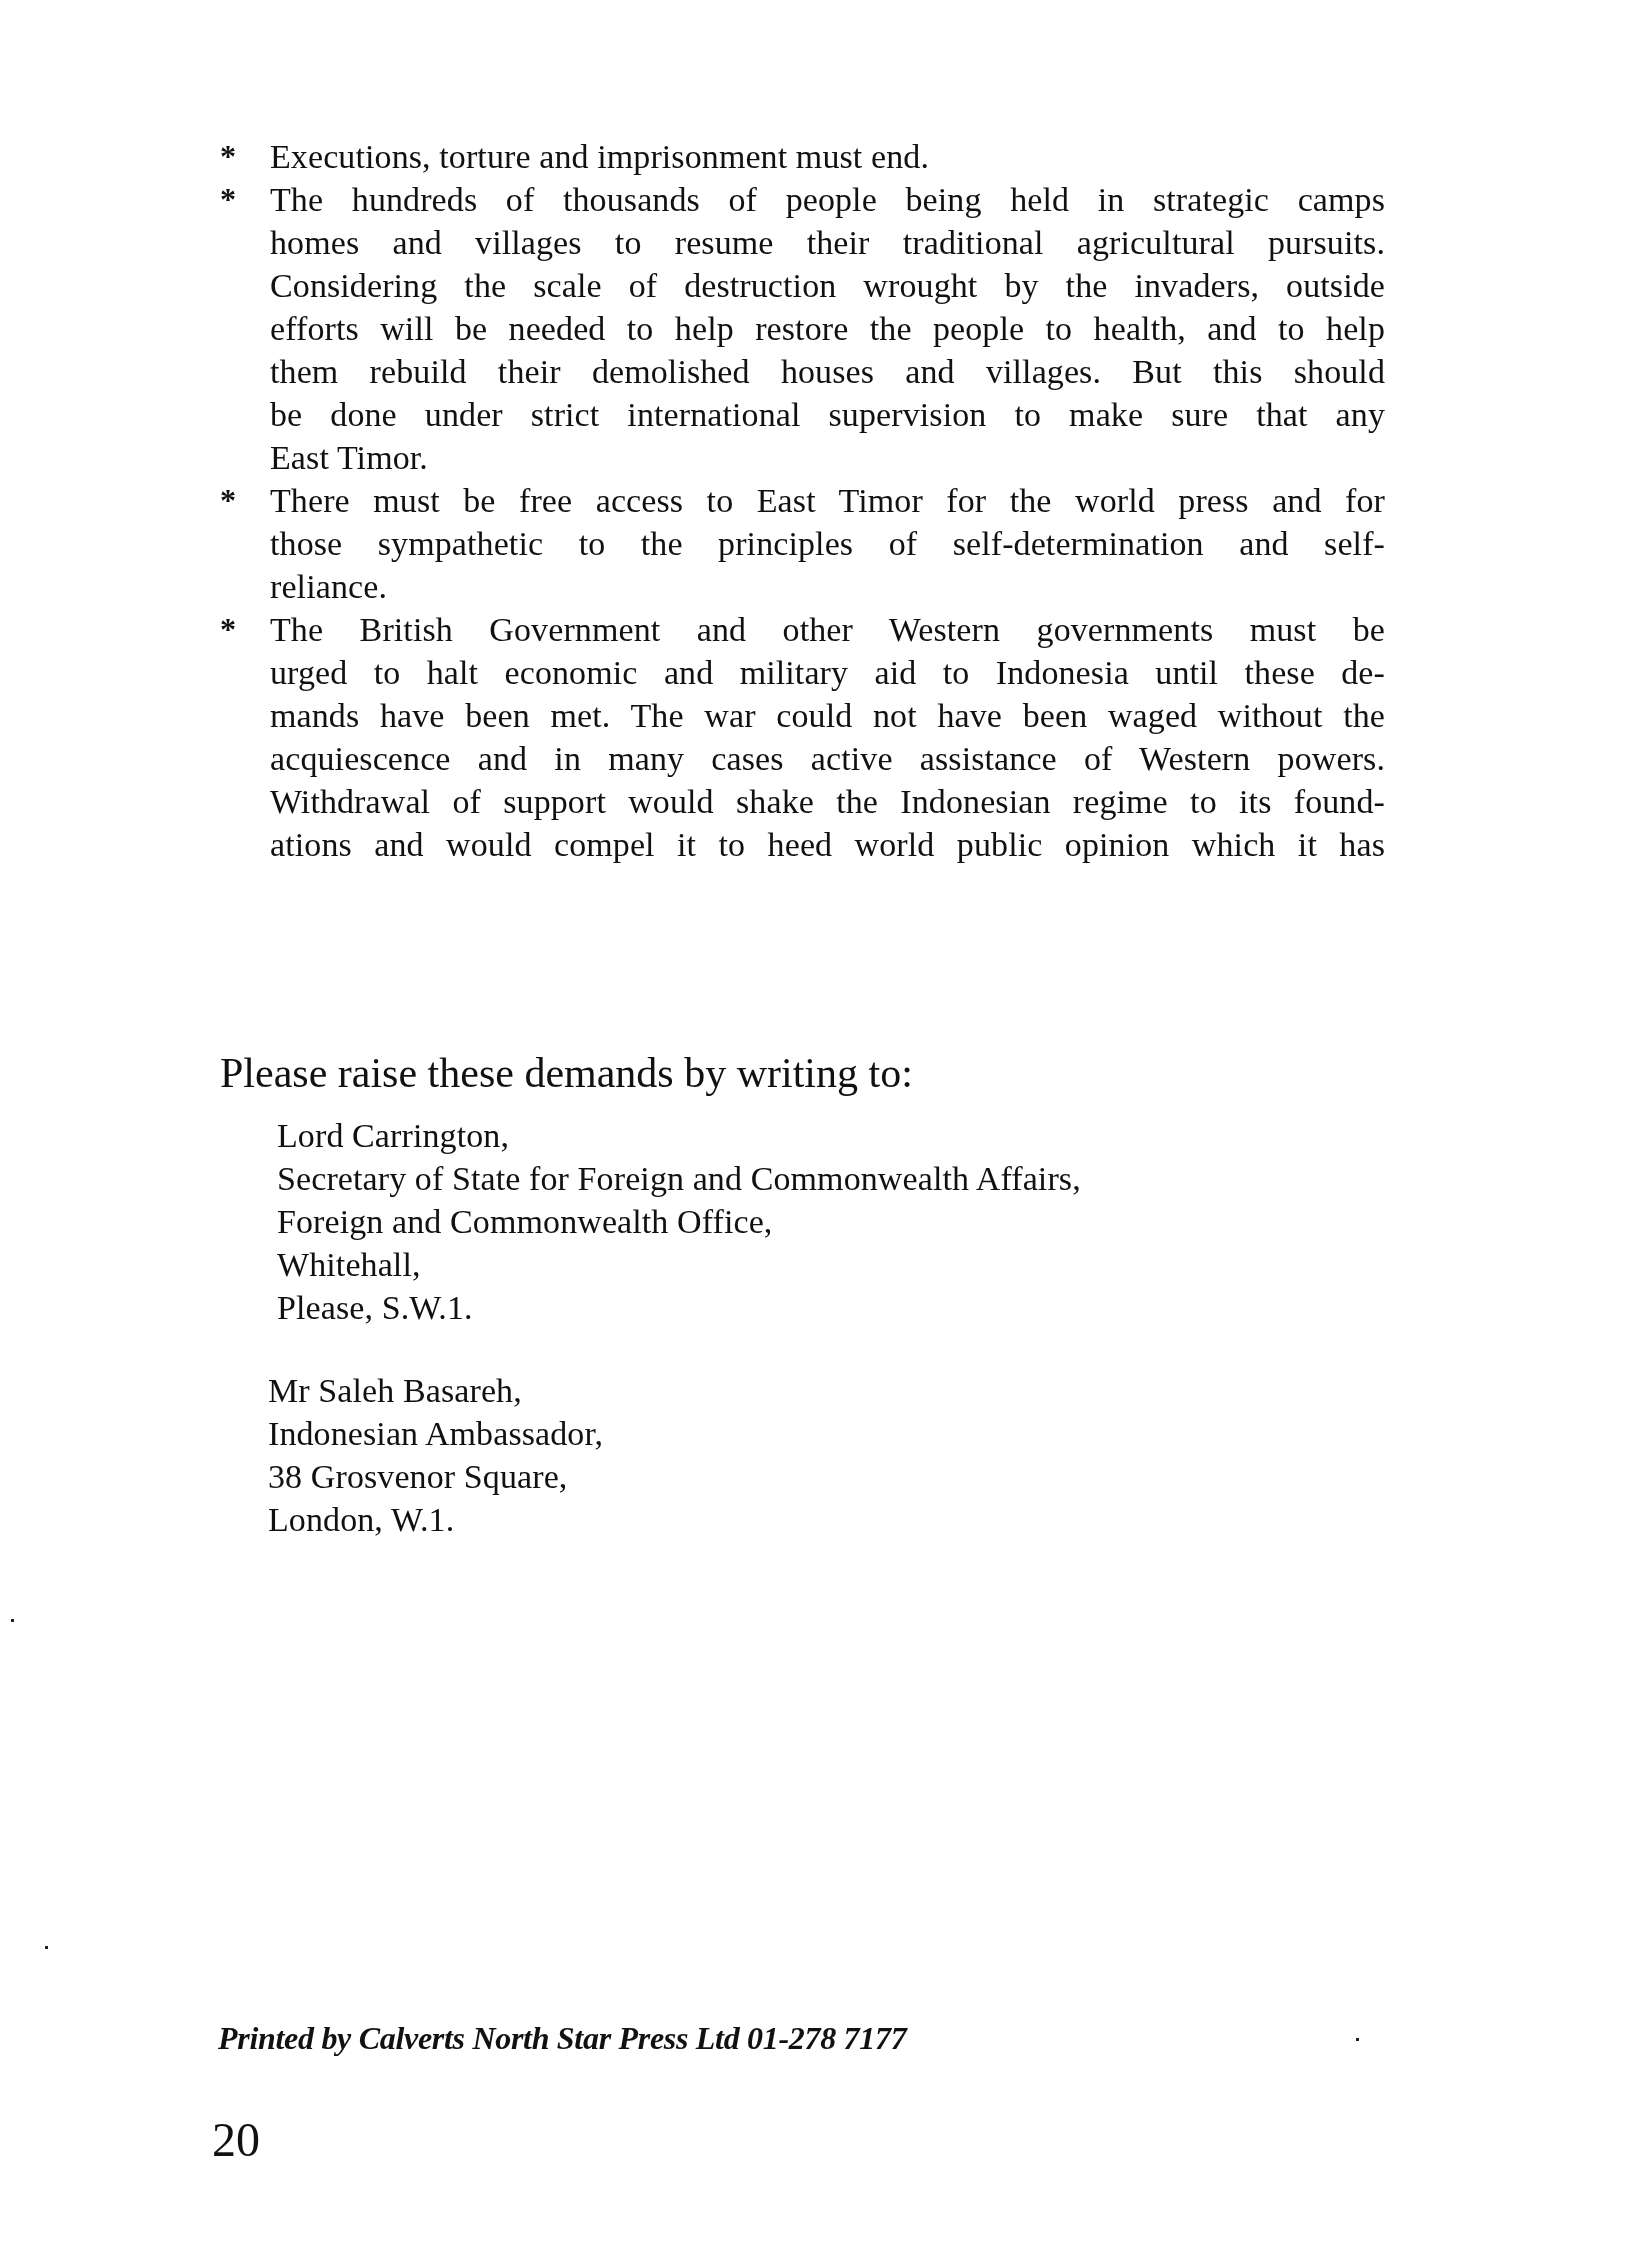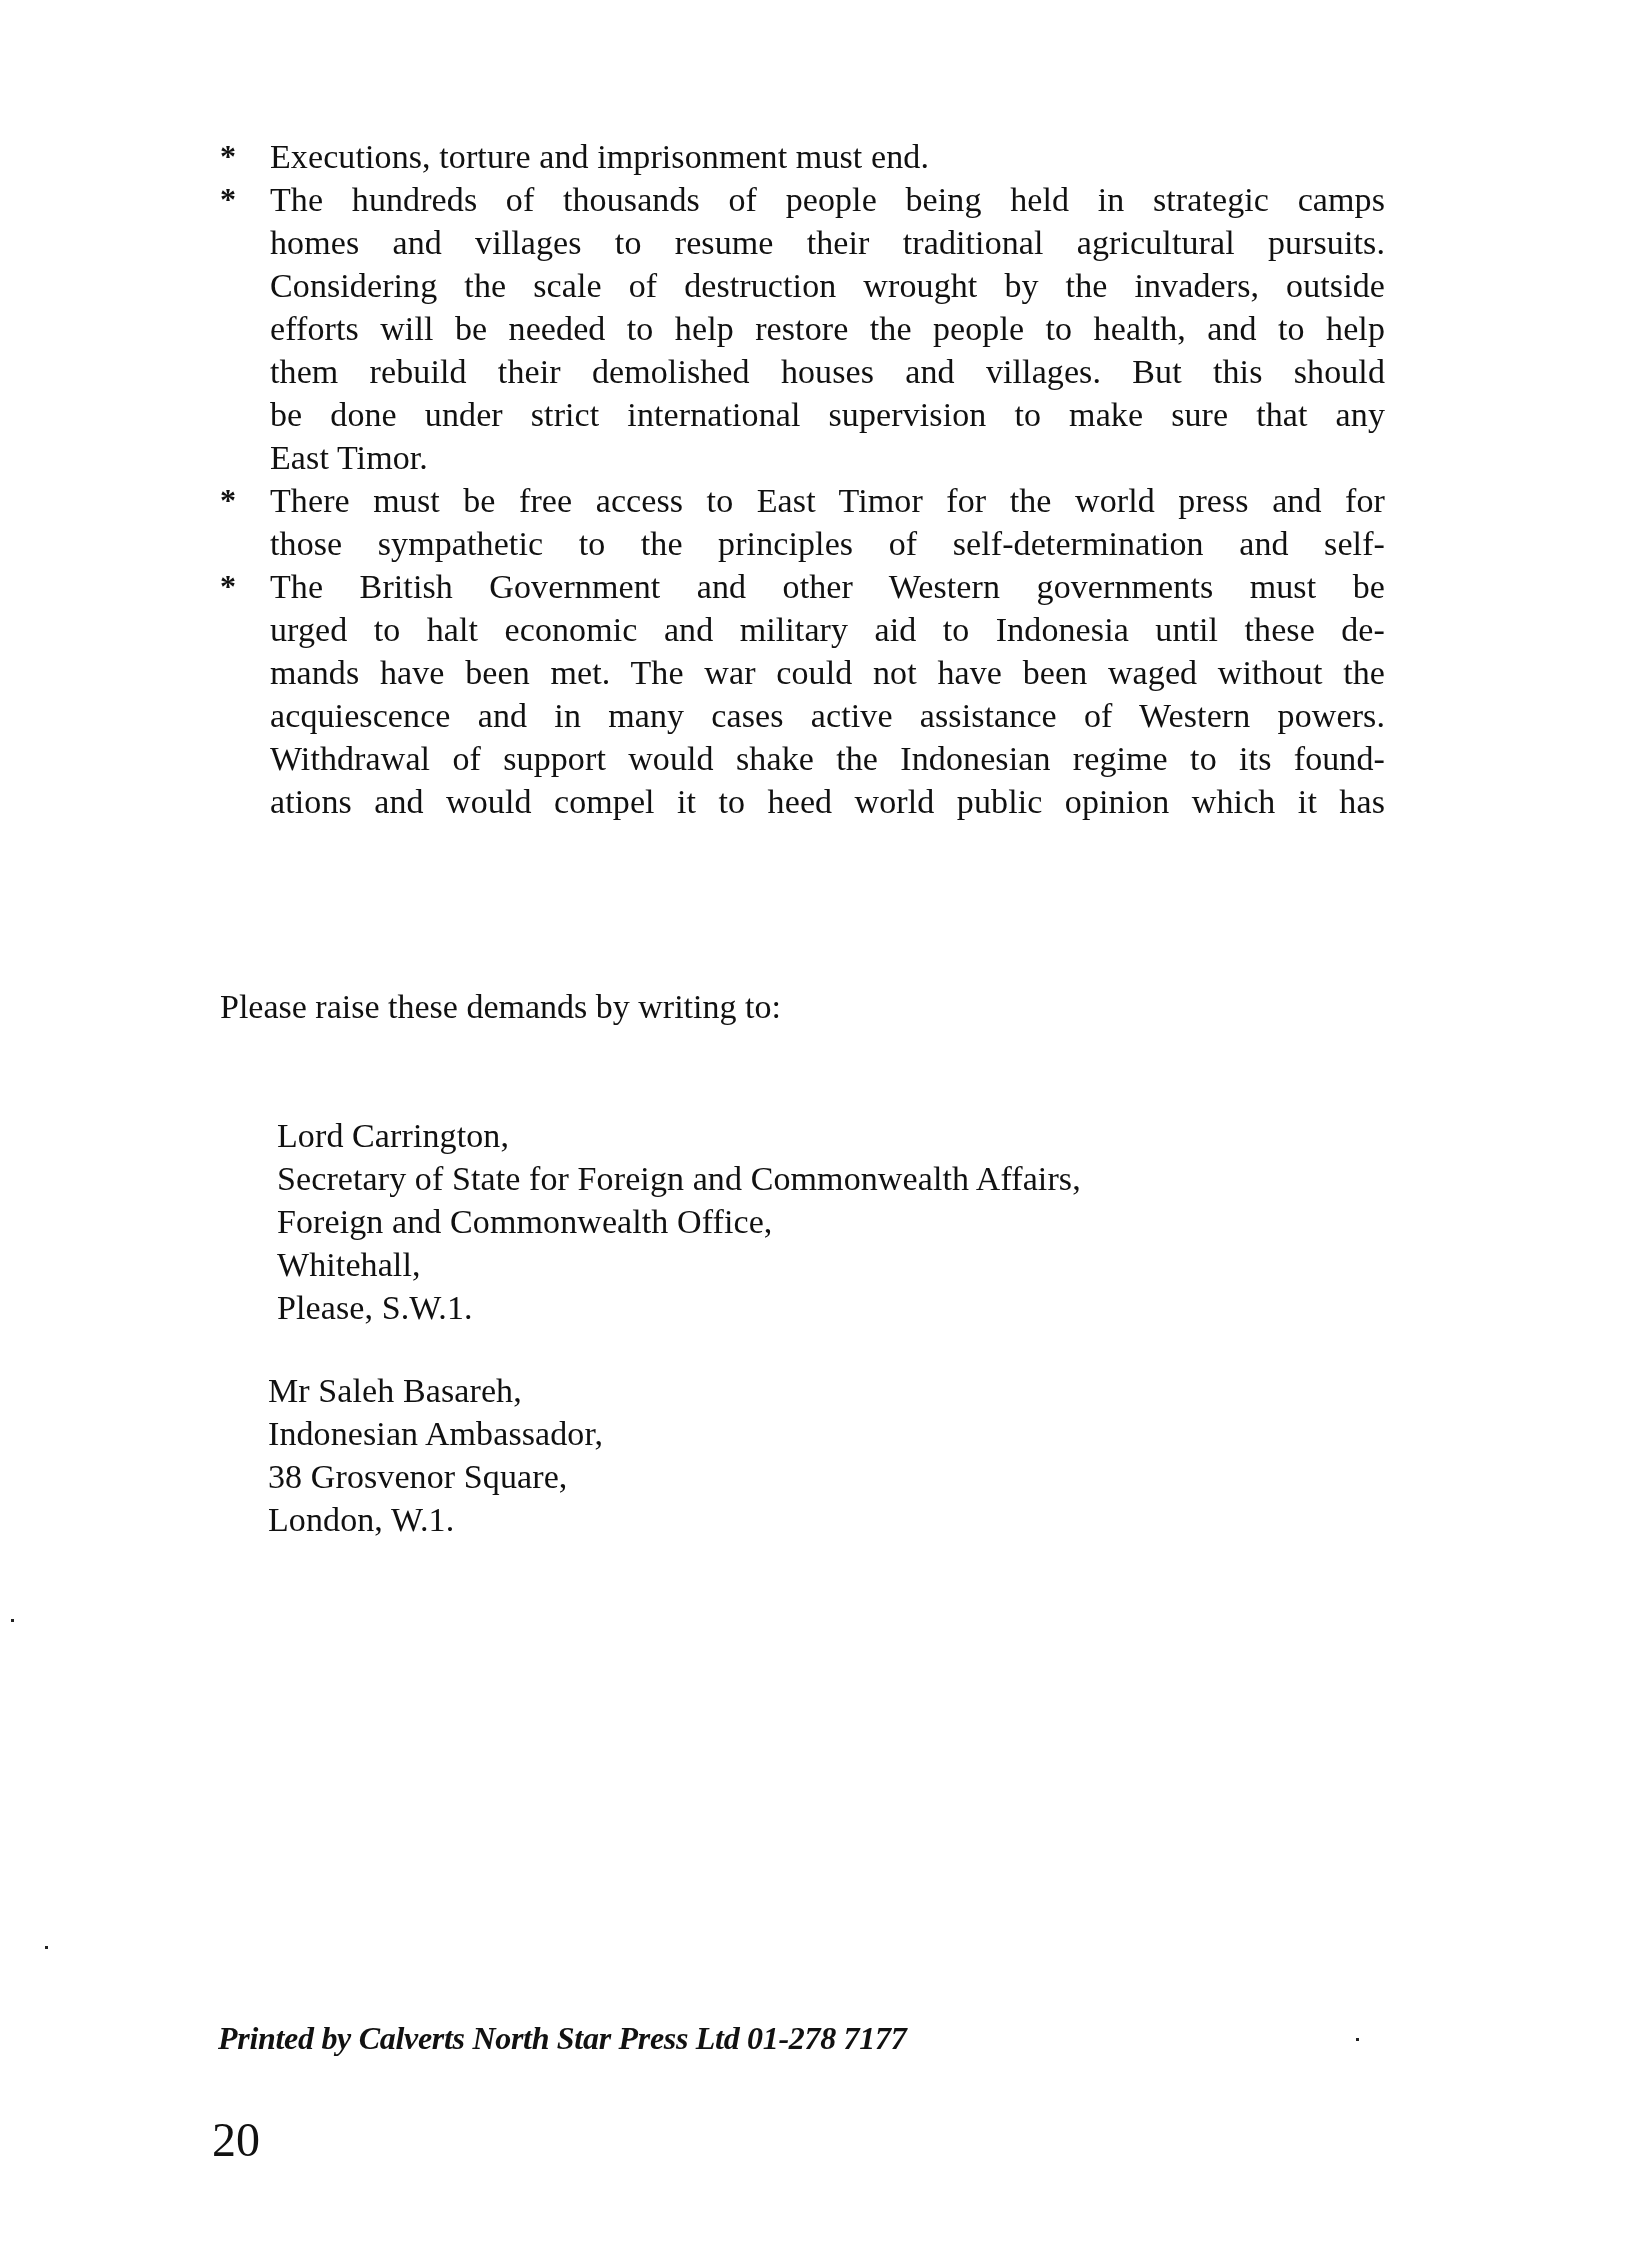--- a/index.html
+++ b/index.html
@@ -3,21 +3,21 @@
 <meta charset="utf-8">
 <style>
   html, body { margin: 0; padding: 0; background: #ffffff; }
   body { width: 1626px; height: 2267px; position: relative; overflow: hidden; }
   .page { position: absolute; left: 0; top: 0; width: 1626px; height: 2267px; background: #fff; color: #111; font-family: "Liberation Serif", "DejaVu Serif", serif; }
   .bullets { position: absolute; left: 220px; top: 135px; width: 1165px; }
   .bullet { position: relative; padding-left: 50px; }
   .star { position: absolute; left: 0; top: 0; font-size: 32px; line-height: 43px; font-weight: bold; }
   .line { font-size: 34px; line-height: 43px; height: 43px; white-space: nowrap; letter-spacing: 0.1px; }
   .line.j { text-align: justify; text-align-last: justify; white-space: normal; overflow: hidden; }
-  .intro { position: absolute; left: 220px; top: 985px; font-size: 34px; line-height: 43px; }
+  .intro { position: absolute; left: 220px; top: 1052px; font-size: 42px; line-height: 43px; }
   .addr { position: absolute; left: 268px; font-size: 34px; line-height: 43px; }
   .addr1 { top: 1114px; margin-left: 9px; }
   .addr2 { top: 1369px; }
   .addr .line { height: 43px; }
   .footer { position: absolute; left: 218px; top: 2017px; font-size: 32px; line-height: 43px; font-style: italic; font-weight: bold; letter-spacing: -0.3px; }
   .pagenum { position: absolute; left: 212px; top: 2114px; font-size: 48px; line-height: 52px; }
   .speck { position: absolute; width: 2.8px; height: 2.8px; background: #222; }
 </style>
 </head>
 <body>
@@ -36,20 +36,21 @@
       <div class="line j">Considering the scale of destruction wrought by the invaders, outside</div>
       <div class="line j">efforts will be needed to help restore the people to health, and to help</div>
       <div class="line j">them rebuild their demolished houses and villages. But this should</div>
       <div class="line j">be done under strict international supervision to make sure that any</div>
       <div class="line">East Timor.</div>
     </div>
     <div class="bullet">
       <span class="star">*</span>
       <div class="line j">There must be free access to East Timor for the world press and for</div>
       <div class="line j">those sympathetic to the principles of self-determination and self-</div>
+      <div class="line">reliance.</div>
     </div>
     <div class="bullet">
       <span class="star">*</span>
       <div class="line j">The British Government and other Western governments must be</div>
       <div class="line j">urged to halt economic and military aid to Indonesia until these de-</div>
       <div class="line j">mands have been met. The war could not have been waged without the</div>
       <div class="line j">acquiescence and in many cases active assistance of Western powers.</div>
       <div class="line j">Withdrawal of support would shake the Indonesian regime to its found-</div>
       <div class="line j">ations and would compel it to heed world public opinion which it has</div>
     </div>

